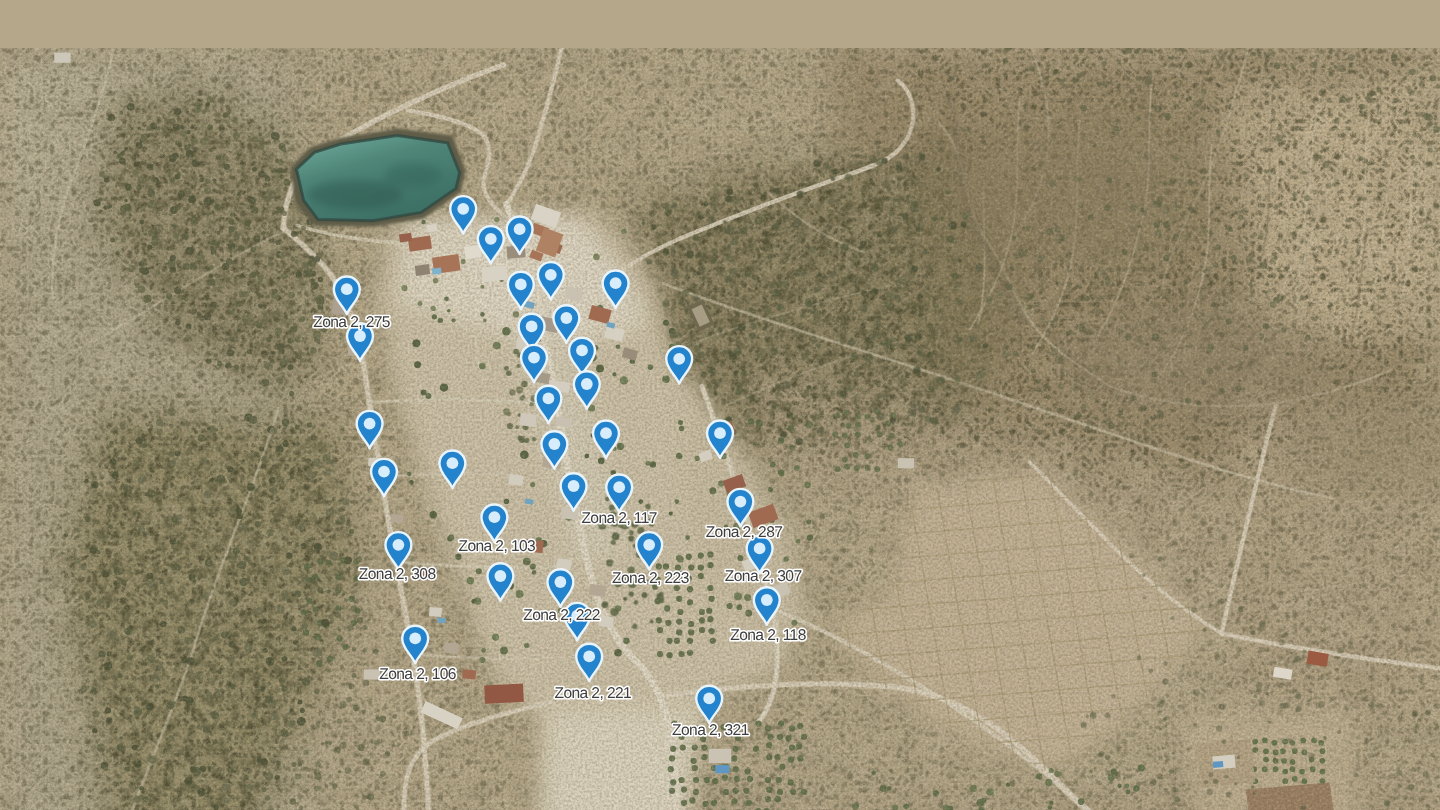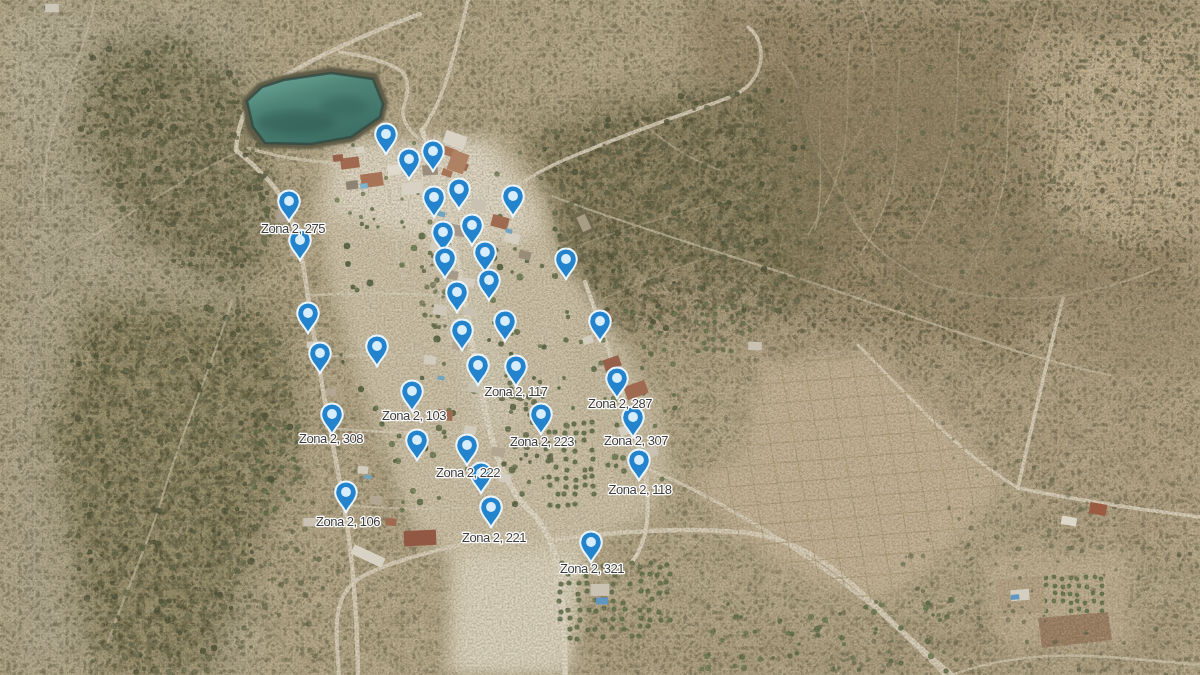--- a/index.html
+++ b/index.html
@@ -1,16 +1,16 @@
 <!DOCTYPE html>
 <html><head><meta charset="utf-8">
 <style>
 html,body{margin:0;padding:0;width:1200px;height:675px;overflow:hidden;background:#b5a88a;
 font-family:"Liberation Sans",sans-serif;}
-#map{position:relative;width:1200px;height:501px;}
+#map{position:relative;width:1200px;height:501px;margin-top:40px;}
 </style></head>
 <body>
 <div id="map"><svg width="1200" height="675" viewBox="0 0 1200 675">
       <defs>
 <filter id="grain" x="0" y="0" width="100%" height="100%" color-interpolation-filters="sRGB">
   <feTurbulence type="fractalNoise" baseFrequency="0.5" numOctaves="3" seed="11" stitchTiles="stitch"></feTurbulence>
   <feColorMatrix type="matrix" values="0 0 0 0 0.32  0 0 0 0 0.29  0 0 0 0 0.21  1.1 0 0 0 -0.34"></feColorMatrix>
 </filter>
 <filter id="grainlight" x="0" y="0" width="100%" height="100%" color-interpolation-filters="sRGB">
   <feTurbulence type="fractalNoise" baseFrequency="0.45" numOctaves="2" seed="29" stitchTiles="stitch"></feTurbulence>

